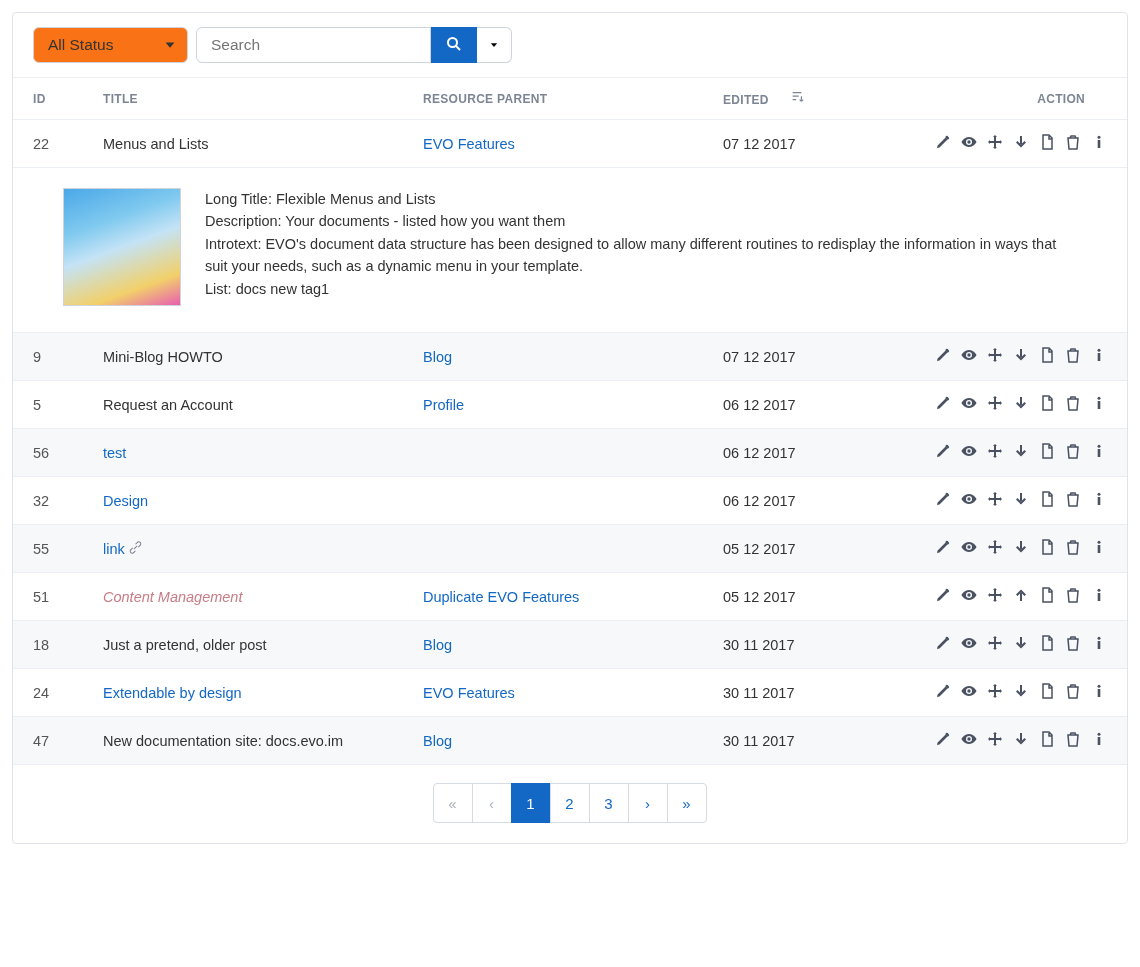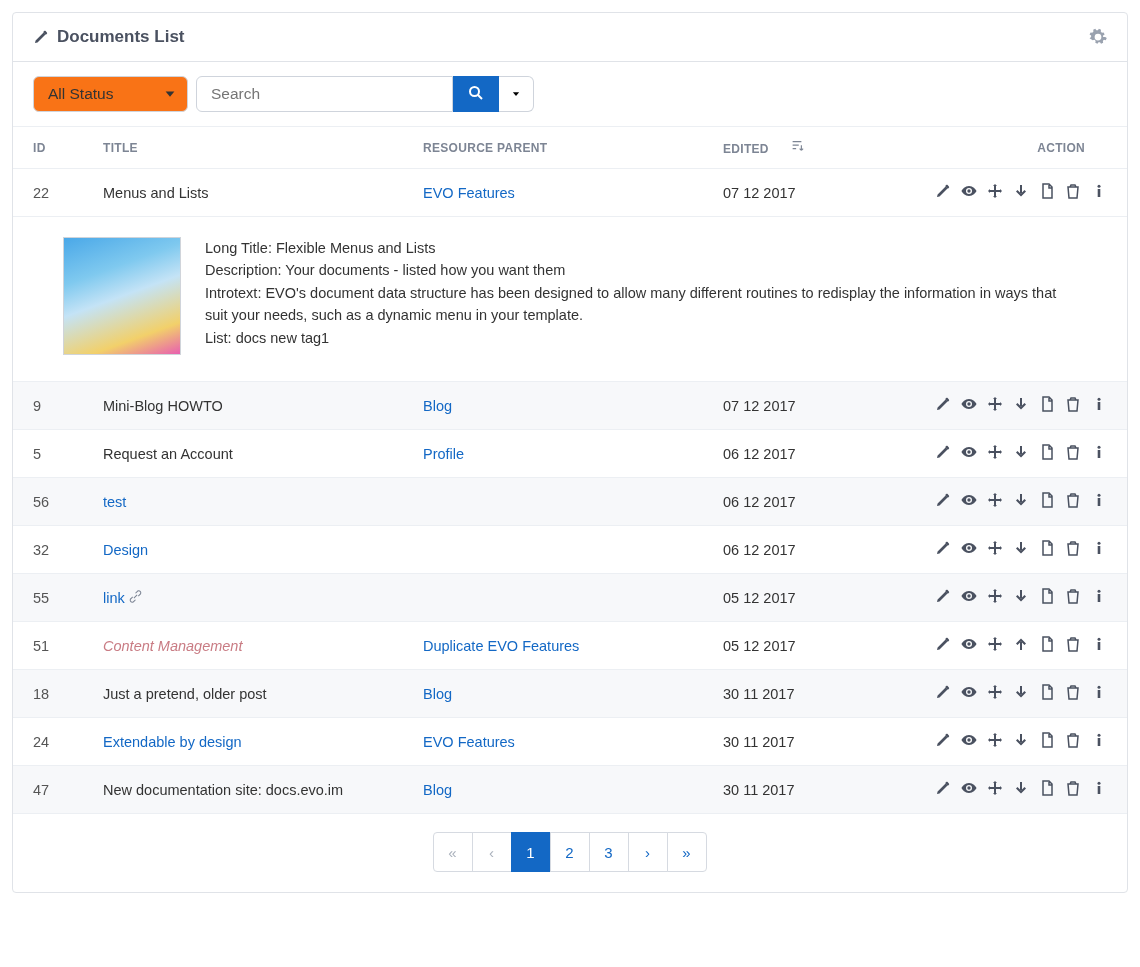--- a/index.html
+++ b/index.html
@@ -65,21 +65,21 @@
     min-width:155px;
     cursor:pointer;
   }
   .select-chevron { position:absolute; right:10px; top:50%; transform:translateY(-50%); }
   .search-wrap { display:flex; }
   .search-input {
     border:1px solid #cfd4dc;
     border-radius:6px 0 0 6px;
     padding:8px 14px;
     font-size:15.5px;
-    width:257px;
+    width:235px;
     outline:none;
   }
   .search-btn {
     background:#1368c5;
     color:#fff; border:1px solid #1368c5;
     padding:0 14px;
     cursor:pointer;
   }
   .dd-btn {
     background:#fff; border:1px solid #cfd4dc;
@@ -183,35 +183,20 @@
         <path d="M13 7v6m0 0l-2-2m2 2l2-2" stroke="currentColor" stroke-width="1.3" fill="none"></path>
       </g>
     <g id="i-chain">
         <path d="M6 10l4-4m-2-2l2-2a2.5 2.5 0 113.5 3.5l-2 2M8 12l-2 2A2.5 2.5 0 112.5 10.5l2-2" stroke="currentColor" stroke-width="1.3" fill="none"></path>
       </g>
   </defs>
 </svg>
 
 <div class="panel">
 
-  <div class="panel-header">
-    <div class="panel-title">
-      <span class="icon">
-          <svg width="16" height="16" viewBox="0 0 16 16">
-            <use href="#i-pencil"></use>
-          </svg>
-        </span>
-      <span>Documents List</span>
-    </div>
-    <span class="icon gear">
-        <svg width="18" height="18" viewBox="0 0 16 16">
-          <use href="#i-gear"></use>
-        </svg>
-      </span>
-  </div>
 
   <div class="toolbar">
     <div class="right-tools">
       <div class="select">
         <span>All Status</span>
         <span class="select-chevron icon">
             <svg width="14" height="14" viewBox="0 0 16 16">
               <path d="M3 5l5 6 5-6" fill="currentColor"></path>
             </svg>
           </span>

